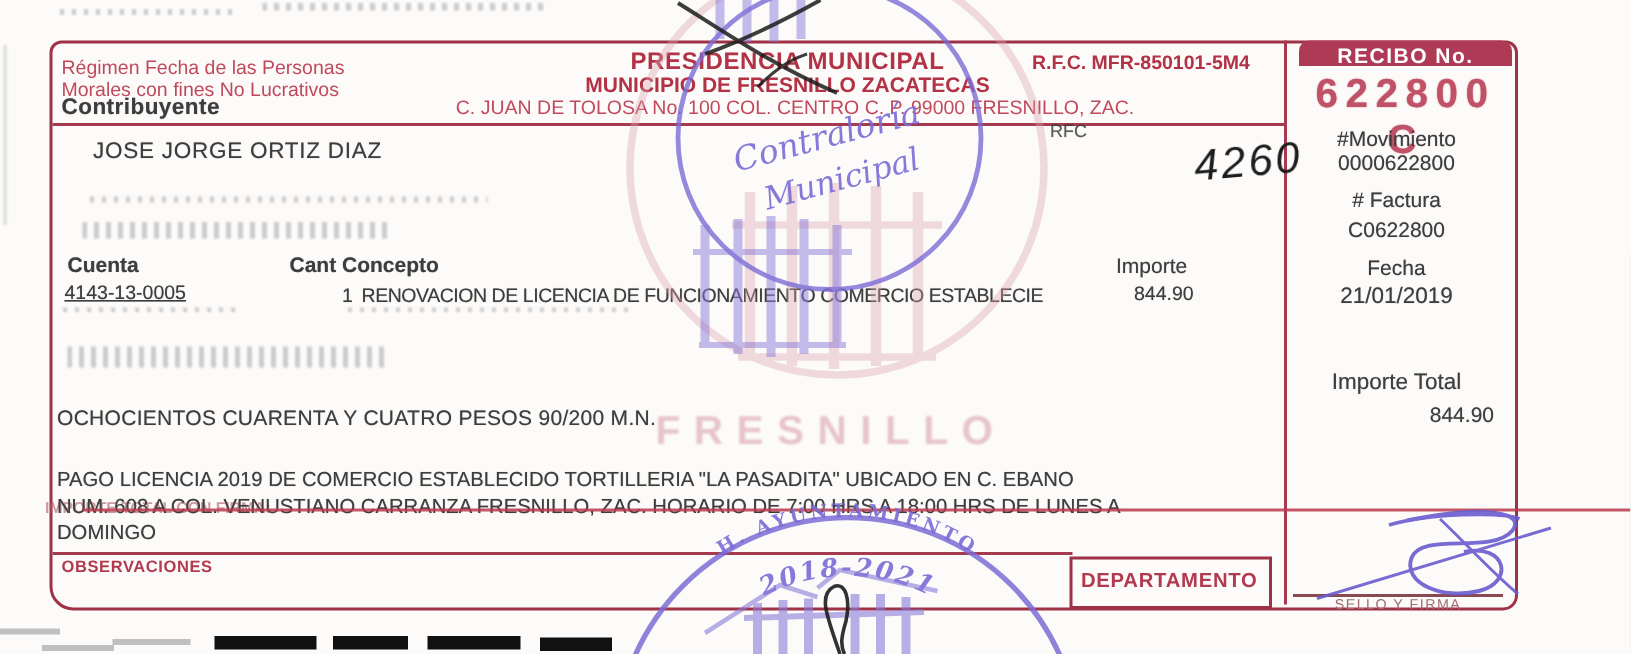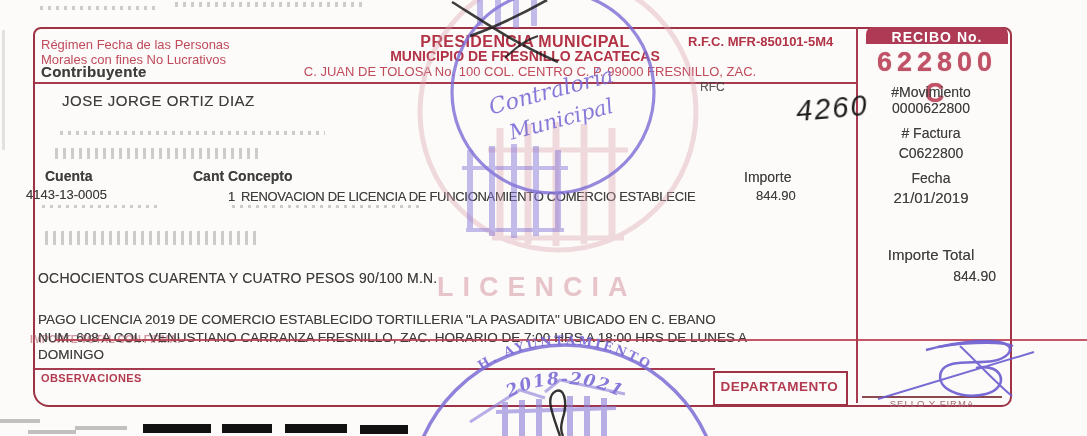--- a/index.html
+++ b/index.html
@@ -70,30 +70,30 @@
 
   <div class="abs blk" style="left:62px;top:92px;font-size:15px;letter-spacing:.5px;">JOSE JORGE ORTIZ DIAZ</div>
   <div class="scribble abs" style="left:60px;top:131px;width:265px;height:4px;"></div>
   <div class="scribble abs" style="left:55px;top:148px;width:205px;height:11px;"></div>
   <div class="scribble abs" style="left:45px;top:231px;width:215px;height:14px;"></div>
 
   <div class="abs blk bold" style="left:45px;top:168px;font-size:14px;">Cuenta</div>
   <div class="abs blk bold" style="left:193px;top:168px;font-size:14px;">Cant Concepto</div>
   <div class="abs blk" style="left:744px;top:169px;font-size:14px;">Importe</div>
 
-  <div class="abs blk" style="left:26px;top:187px;font-size:13px;">4143-13-0005</div>
+  <div class="abs blk" style="left:43px;top:187px;font-size:13px;text-decoration:underline;">4143-13-0005</div>
   <div class="abs blk" style="left:228px;top:189px;font-size:13px;">1</div>
   <div class="abs blk" style="left:241px;top:189px;font-size:13px;letter-spacing:-.3px;">RENOVACION DE LICENCIA DE FUNCIONAMIENTO COMERCIO ESTABLECIE</div>
   <div class="abs blk" style="left:756px;top:188px;font-size:13px;">844.90</div>
   <div class="scribble abs" style="left:42px;top:205px;width:120px;height:3px;"></div>
   <div class="scribble abs" style="left:232px;top:205px;width:190px;height:3px;"></div>
 
-  <div class="abs" style="left:437px;top:272px;font-size:27px;font-weight:bold;letter-spacing:9px;color:#d9a0ab;opacity:.6;filter:blur(.6px);">LICENCIA</div>
+  <div class="abs" style="left:437px;top:272px;font-size:27px;font-weight:bold;letter-spacing:9px;color:#d9a0ab;opacity:.6;filter:blur(.6px);">FRESNILLO</div>
 
-  <div class="abs blk" style="left:38px;top:270px;font-size:14px;letter-spacing:.2px;">OCHOCIENTOS CUARENTA Y CUATRO PESOS 90/100 M.N.</div>
+  <div class="abs blk" style="left:38px;top:270px;font-size:14px;letter-spacing:.2px;">OCHOCIENTOS CUARENTA Y CUATRO PESOS 90/200 M.N.</div>
 
   <div class="abs" style="left:30px;top:333px;font-size:10.5px;font-weight:bold;color:#b05a64;opacity:.6;filter:blur(.3px);">IMPORTE TOTAL CON FIRMA:</div>
 
   <div class="abs blk" style="left:38px;top:311px;font-size:13.5px;line-height:17.5px;">
     <div>PAGO LICENCIA 2019 DE COMERCIO ESTABLECIDO TORTILLERIA "LA PASADITA" UBICADO EN C. EBANO</div>
     <div>NUM. 608 A COL. VENUSTIANO CARRANZA FRESNILLO, ZAC. HORARIO DE 7:00 HRS A 18:00 HRS DE LUNES A</div>
     <div>DOMINGO</div>
   </div>
   <div class="strike" style="left:55px;top:339px;width:1032px;"></div>
 

